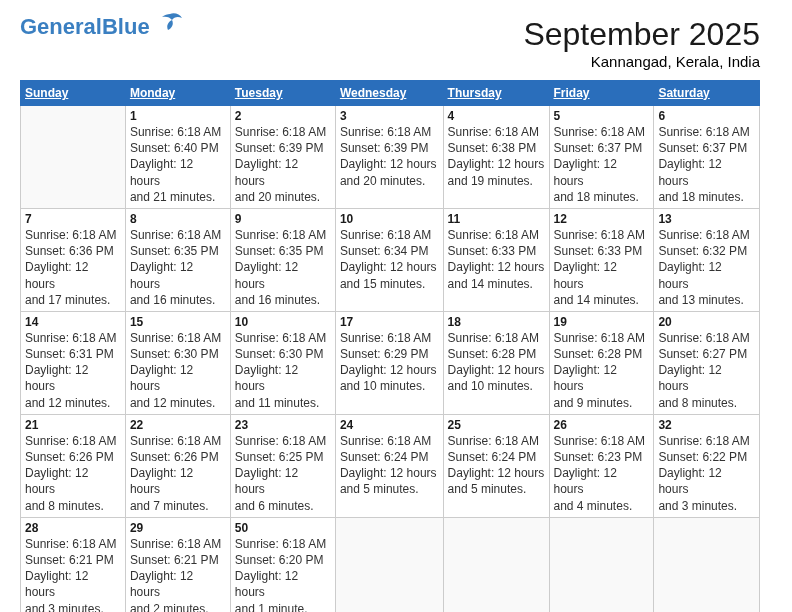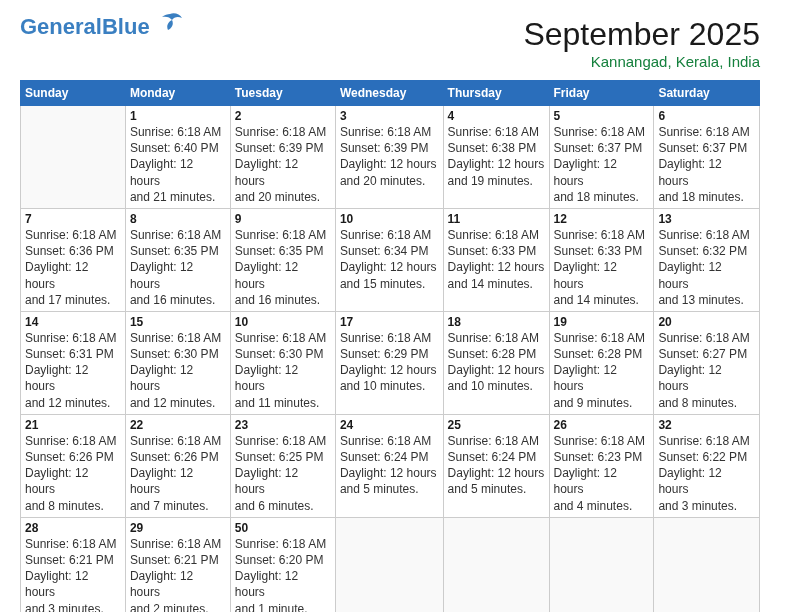--- a/index.html
+++ b/index.html
@@ -40,36 +40,37 @@
     .title-block {
       text-align: right;
     }
     .month-title {
       font-size: 32px;
       font-weight: normal;
       color: #1a1a1a;
     }
     .location {
       font-size: 15px;
-      color: #15803d;
+      color: #000000;
     }
     .calendar {
       flex: 1;
       border-collapse: collapse;
       width: 100%;
       font-size: 10.5px;
     }
     .calendar th {
       background: #2a6ebb;
       color: #fff;
       padding: 5px 4px;
       text-align: left;
       font-size: 12px;
       font-weight: bold;
       border: 1px solid #2a6ebb;
+      text-decoration: underline;
     }
     .calendar td {
       border: 1px solid #ccc;
       vertical-align: top;
       padding: 3px 4px;
       width: 113px;
       min-height: 70px;
     }
     .day-num {
       font-size: 12px;

